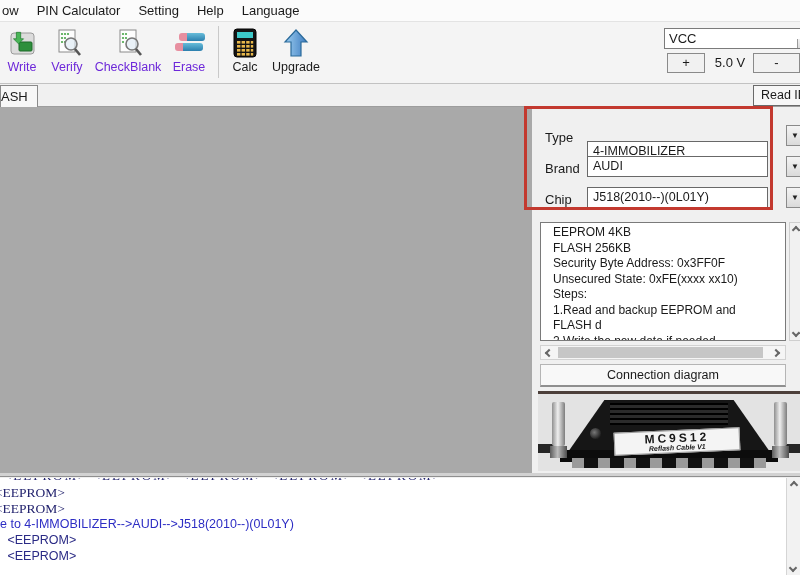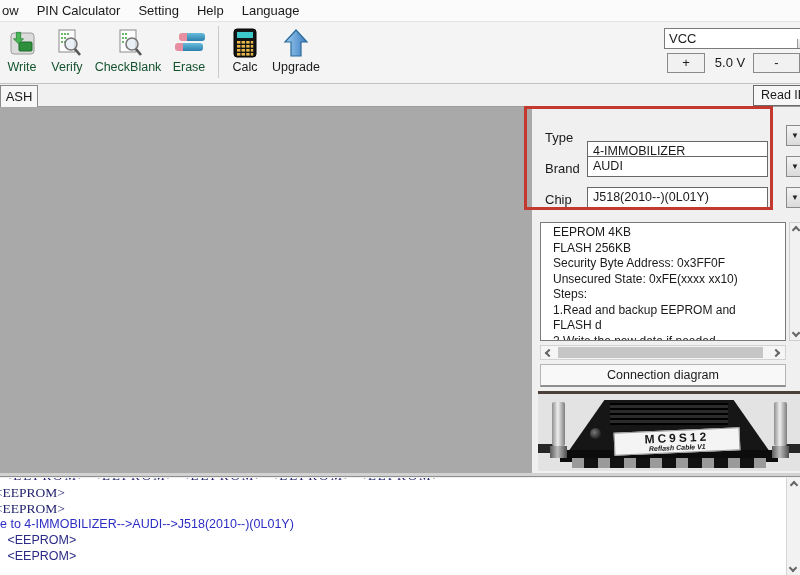--- a/index.html
+++ b/index.html
@@ -13,21 +13,21 @@
   .menu-item { padding:0 9px; height:22px; line-height:21px; cursor:default; }
   .menu-item:first-child { padding-left:2px; }
 
   
   .toolbar { position:absolute; left:0; top:22px; width:800px; height:62px; background:#f4f4f4;
              border-bottom:1px solid #c2c2c2; display:flex; align-items:flex-start; }
   .tbtn { display:flex; flex-direction:column; align-items:center; justify-content:flex-start;
           padding-top:4px; height:60px; }
   .tbtn .ic { height:34px; display:flex; align-items:center; justify-content:center; }
   .tbtn .lbl { font-size:12.5px; line-height:14px; }
-  .tbtn.disabled .lbl { color:#14532d; }
+  .tbtn.disabled .lbl { color:#6d28d9; }
   .tbtn.enabled .lbl { color:#1c1c1c; }
   .w42{width:44px;} .w44{width:46px;} .w74{width:76px;} .w46{width:46px;} .w40{width:40px;} .w62{width:62px;}
   .tsep { width:1px; height:52px; background:#c9c9c9; margin:4px 6px 0 6px; }
 
   .erase-icon { width:32px; height:22px; position:relative; }
   .erase-icon .bar { position:absolute; height:8px; border-radius:3px; display:flex; }
   .erase-icon .bar .cap { width:8px; background:#e78fa0; border-radius:3px 0 0 3px; }
   .erase-icon .bar .body { flex:1; background:linear-gradient(#66bcd9,#2b7fae); border-radius:0 3px 3px 0; }
   .erase-icon .b1 { left:6px; top:1px; width:26px; }
   .erase-icon .b2 { left:2px; top:11px; width:28px; }
@@ -41,21 +41,21 @@
   .vbtn { position:absolute; top:53px; height:20px; background:#f1f1f1; border:1px solid #8a8a8a;
           font-size:13px; text-align:center; line-height:18px; }
   .vplus { left:667px; width:38px; }
   .vminus { left:753px; width:47px; }
   .vvolt { position:absolute; left:709px; top:55px; width:42px; text-align:center; font-size:13px; }
 
   
   .tabrow { position:absolute; left:0; top:84px; width:800px; height:23px; background:#f0f0f0;
             border-bottom:1px solid #9d9d9d; }
   .tab { position:absolute; left:0; top:1px; width:38px; height:22px; background:#f7f7f7;
-         border:1px solid #8a8a8a; border-bottom:none; font-size:13px; text-align:center; line-height:21px; }
+         border:1px solid #8a8a8a; border-bottom:none; font-size:13px; line-height:21px; }
   .readid { position:absolute; left:753px; top:1px; width:55px; height:21px; background:#f7f7f7;
             border:1px solid #6a6a6a; font-size:12.5px; text-align:left; padding-left:7px; line-height:19px; }
 
   
   .main-gray { position:absolute; left:0; top:107px; width:532px; height:366px; background:#a9a9a9; }
   .rpanel { position:absolute; left:532px; top:107px; width:268px; height:366px; background:#f0f0f0; }
 
   .sel-label { position:absolute; left:13px; font-size:13px; }
   .sel-field { position:absolute; left:55px; width:181px; height:21px; background:#fff;
                border:1px solid #686868; font-size:12.5px; line-height:19px; padding-left:5px; }

